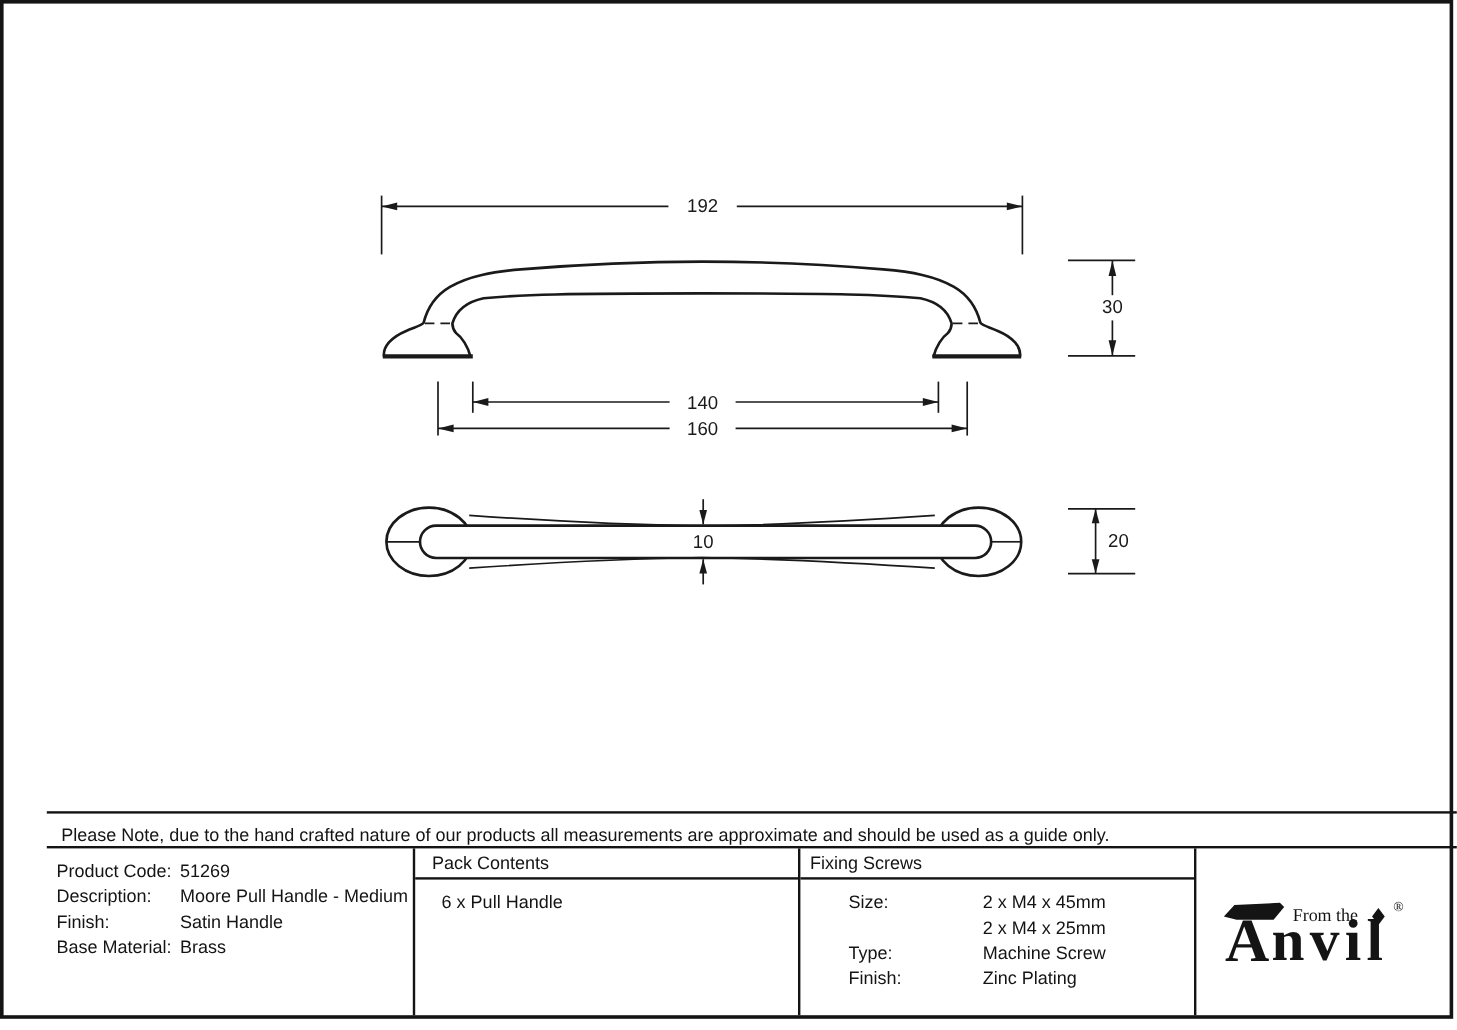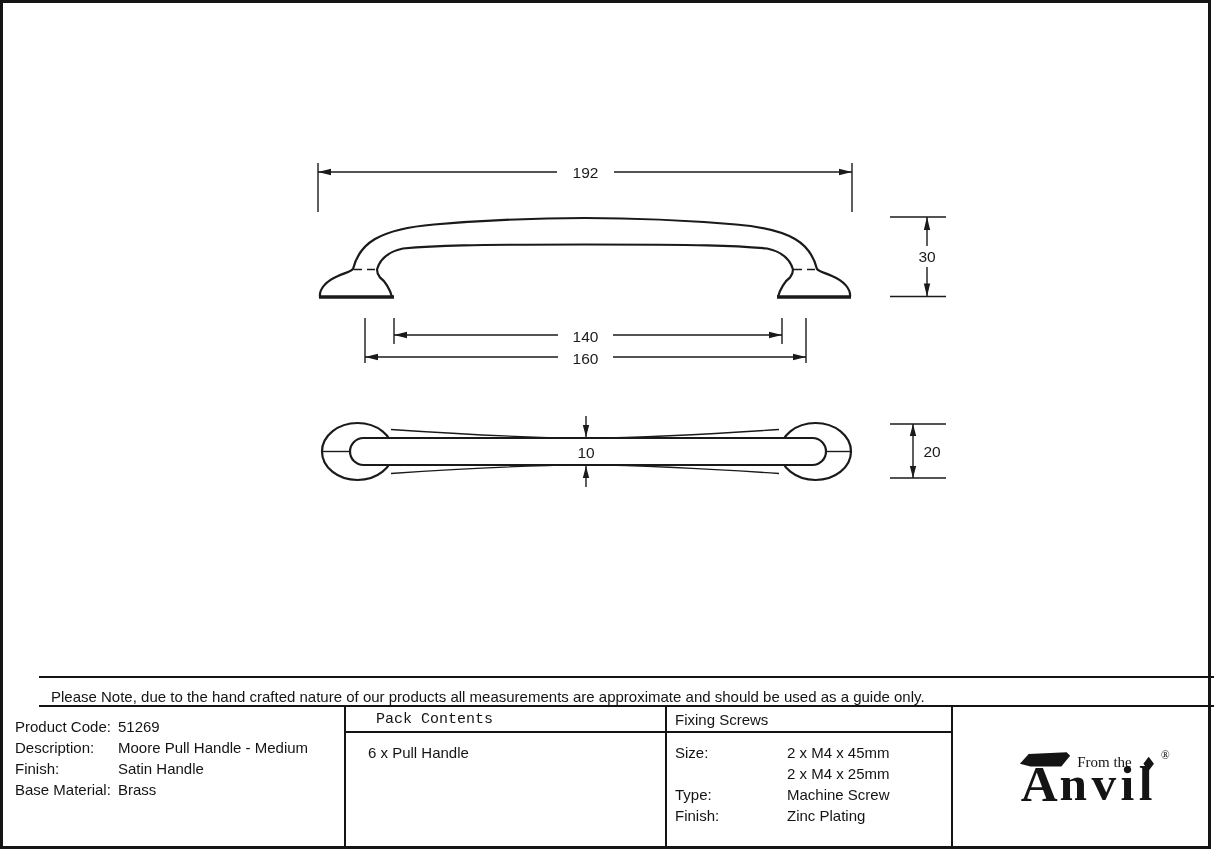--- a/index.html
+++ b/index.html
@@ -20,21 +20,21 @@
   .note-row{position:absolute;left:3px;top:676px;width:1205px;height:31px;
        border-top:2px solid #141414;border-bottom:2px solid #141414;
        box-sizing:border-box;display:flex;align-items:flex-end;
        padding-left:12px;font-size:15px;margin-left:36px;}
   .tcol{position:absolute;top:707px;height:139px;box-sizing:border-box;
        border-right:2px solid #141414;font-size:15px;}
   .col-header{height:26px;border-bottom:2px solid #141414;box-sizing:border-box;
        display:flex;align-items:center;}
   .col-body{padding-top:9px;}
   .kv-row{display:flex;line-height:21px;}
-  .kv-label{flex:0 0 auto;}
+  .kv-label{flex:0 0 auto;margin-left:32px;}
   .pc-item{line-height:21px;}
   .logo-cell{position:absolute;left:997px;top:707px;width:211px;height:139px;}
   .logo-svg{position:absolute;left:22px;top:38px;}
   .serif{font-family:"Liberation Serif",serif;}
 </style>
 </head>
 <body>
 
 <div class="sheet-border"></div>
 
@@ -156,29 +156,29 @@
       <span>Satin Handle</span>
     </div>
     <div class="kv-row">
       <span class="kv-label" style="width:103px;">Base Material:</span>
       <span>Brass</span>
     </div>
   </div>
 </div>
 
 <div class="tcol" style="left:346px;width:321px;">
-  <div class="col-header" style="padding-left:30px;font-family:Liberation Mono, monospace;">
+  <div class="col-header" style="padding-left:14px;">
     <span>Pack Contents</span>
   </div>
   <div class="col-body" style="padding-left:22px;">
     <div class="pc-item">6 x Pull Handle</div>
   </div>
 </div>
 
-<div class="tcol" style="left:667px;width:286px;">
+<div class="tcol" style="left:667px;width:330px;">
   <div class="col-header" style="padding-left:8px;">
     <span>Fixing Screws</span>
   </div>
   <div class="col-body" style="padding-left:8px;">
     <div class="kv-row">
       <span class="kv-label" style="width:112px;">Size:</span>
       <span>2 x M4 x 45mm</span>
     </div>
     <div class="kv-row">
       <span class="kv-label" style="width:112px;"></span>

